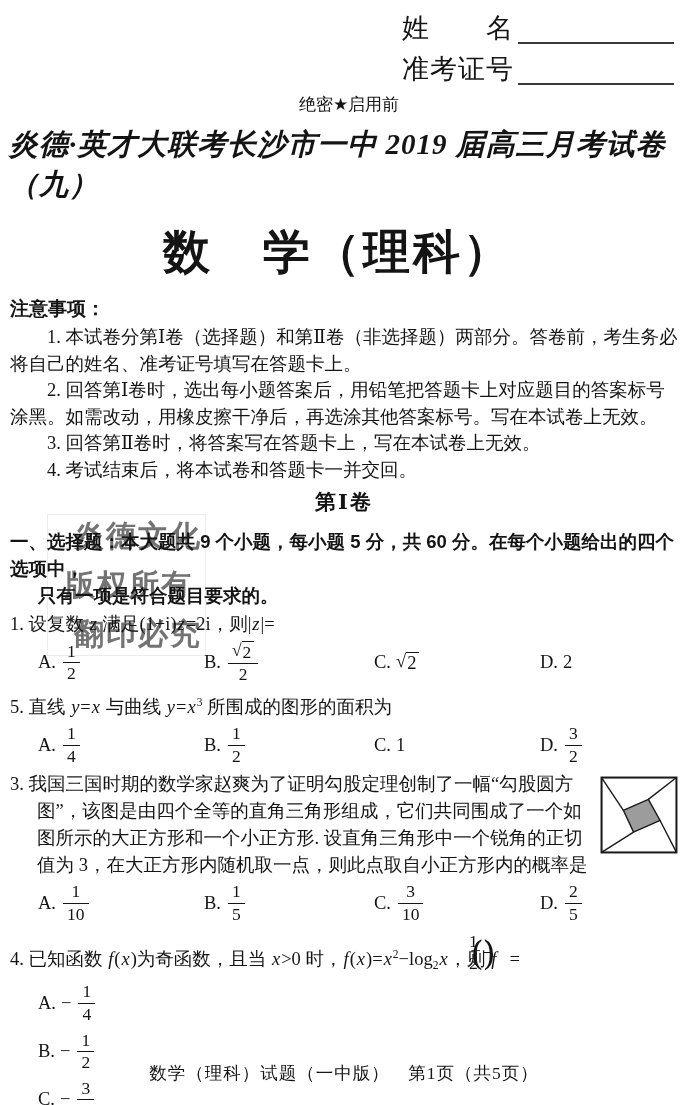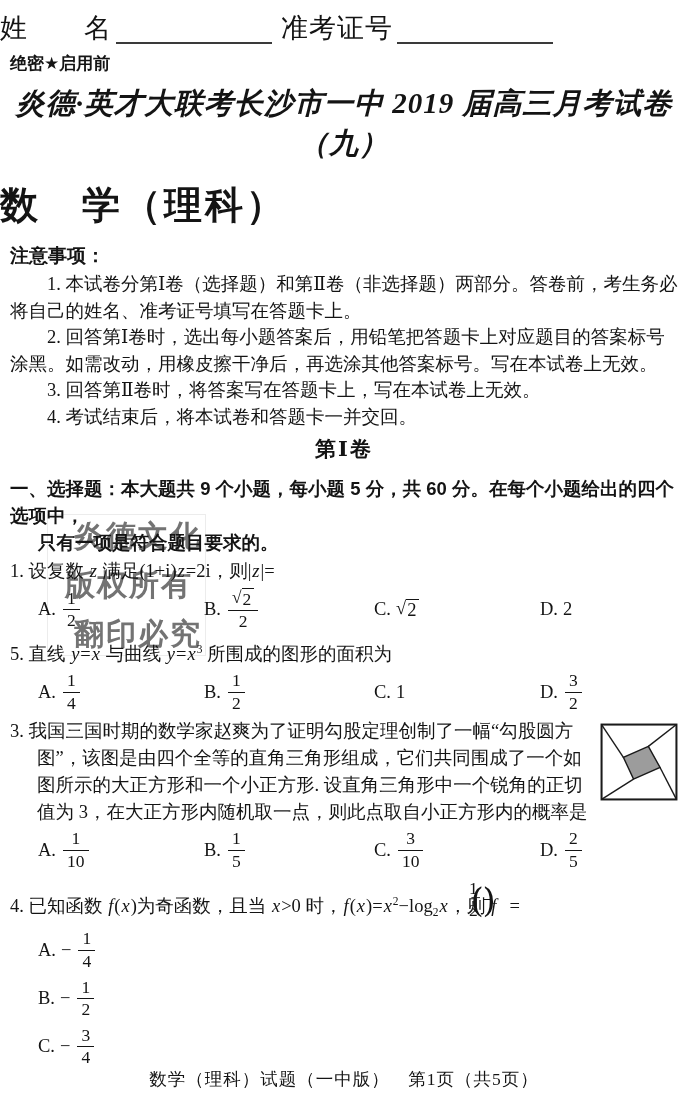--- a/index.html
+++ b/index.html
@@ -2,28 +2,28 @@
 <html><head>
 <meta charset="utf-8">
 <style>
   html,body{margin:0;padding:0;background:#e9e9e9;}
   .page{
     position:relative;width:688px;height:1105px;margin:0 auto;background:#ffffff;
     font-family:"Liberation Serif","DejaVu Serif",serif;color:#141414;overflow:hidden;
   }
   .content{position:relative;z-index:1;}
   
-  .header-fields{display:flex;flex-direction:row;align-items:flex-end;padding:12px 14px 0 0;gap:9px;text-align:center;}
+  .header-fields{display:flex;flex-direction:column;align-items:flex-end;padding:12px 14px 0 0;gap:9px;text-align:center;}
   .field-row{display:flex;align-items:flex-end;font-size:27px;line-height:32px;}
   .field-label{letter-spacing:1px;}
   .blank-line{display:inline-block;width:156px;height:30px;border-bottom:2px solid #3a3a3a;margin-left:4px;}
   
-  .secrecy{font-family:"Liberation Sans","DejaVu Sans",sans-serif;font-weight:bold;font-size:17px;margin:8px 0 0 10px;}
-  .exam-title{text-align:center;font-size:29px;font-weight:bold;font-style:italic;margin:9px 0 0 0;letter-spacing:1px;}
-  .subject-title{text-align:left;font-family:"Liberation Sans","DejaVu Sans",sans-serif;font-weight:bold;font-size:38px;margin:16px 12px 12px 0;letter-spacing:3px;}
+  .secrecy{font-family:"Liberation Sans","DejaVu Sans",sans-serif;font-weight:normal;font-size:17px;margin:8px 0 0 10px;text-align:center;}
+  .exam-title{text-align:left;font-size:29px;font-weight:bold;font-style:italic;margin:9px 0 0 0;letter-spacing:1px;padding-left:9px;}
+  .subject-title{text-align:center;font-family:"Liberation Sans","DejaVu Sans",sans-serif;font-weight:bold;font-size:47px;margin:16px 12px 12px 0;letter-spacing:3px;}
   
   .notice-title{font-family:"Liberation Sans","DejaVu Sans",sans-serif;font-weight:bold;font-size:19px;margin:10px 0 2px 10px;}
   .notice-item{margin:0 8px 0 10px;font-size:18.5px;line-height:26.5px;text-indent:2em;}
   
   .part-title{text-align:center;font-size:21px;font-weight:bold;margin:5px 0 12px 0;letter-spacing:2px;}
   .sec-instr{font-family:"Liberation Sans","DejaVu Sans",sans-serif;font-weight:bold;font-size:18.5px;line-height:27px;margin:0 6px 2px 10px;}
   .sec-instr .line2{padding-left:28px;}
   
   #questions{margin:2px 8px 0 10px;font-size:18.5px;line-height:27px;}
   .question{margin-top:1px;}
@@ -51,21 +51,21 @@
   .bigwrap{display:inline-flex;align-items:center;}
   .bigp{font-size:34px;font-weight:400;line-height:0.9;font-family:"DejaVu Serif",serif;}
   
   .q-figure{float:right;margin:2px 2px 4px 12px;}
   
   .watermark{position:absolute;left:47px;top:514px;width:159px;height:142px;border:1px solid #ececec;z-index:0;
     display:flex;flex-direction:column;justify-content:space-between;padding:6px 0;box-sizing:border-box;
     font-family:"Liberation Sans","DejaVu Sans",sans-serif;font-weight:bold;font-size:30px;color:#737373;letter-spacing:2px;}
   .wm-line{margin-left:26px;line-height:1;}
   
-  .footer{position:absolute;left:0;bottom:14px;width:100%;text-align:center;font-size:17.5px;z-index:1;letter-spacing:1px;}
+  .footer{position:absolute;left:0;bottom:20px;width:100%;text-align:center;font-size:17.5px;z-index:1;letter-spacing:1px;}
 </style>
 </head>
 <body>
 
 <div class="page">
 
   <div class="watermark">
     <div class="wm-line">炎德文化</div>
     <div class="wm-line" style="margin-left:17px">版权所有</div>
     <div class="wm-line">翻印必究</div>

